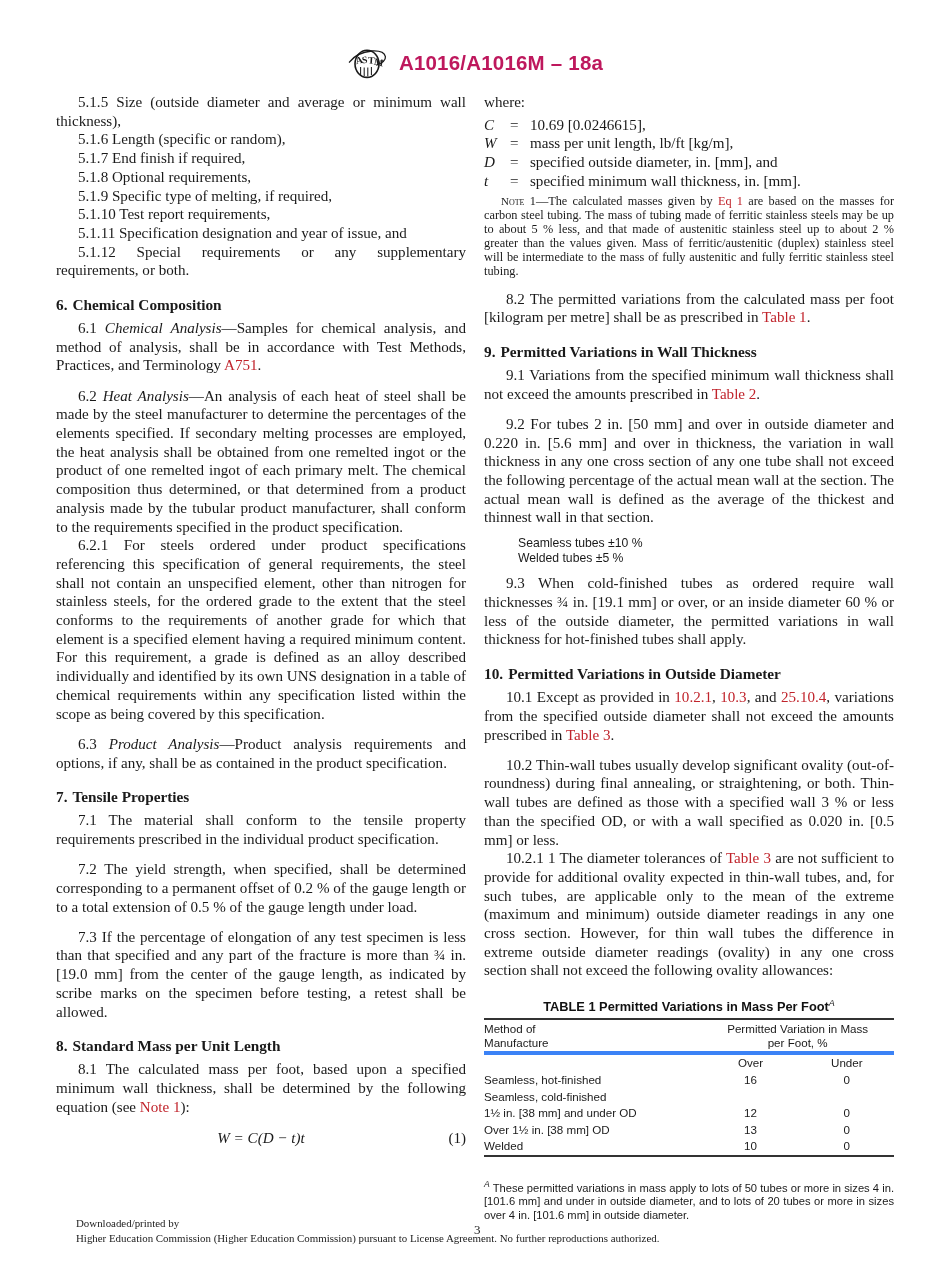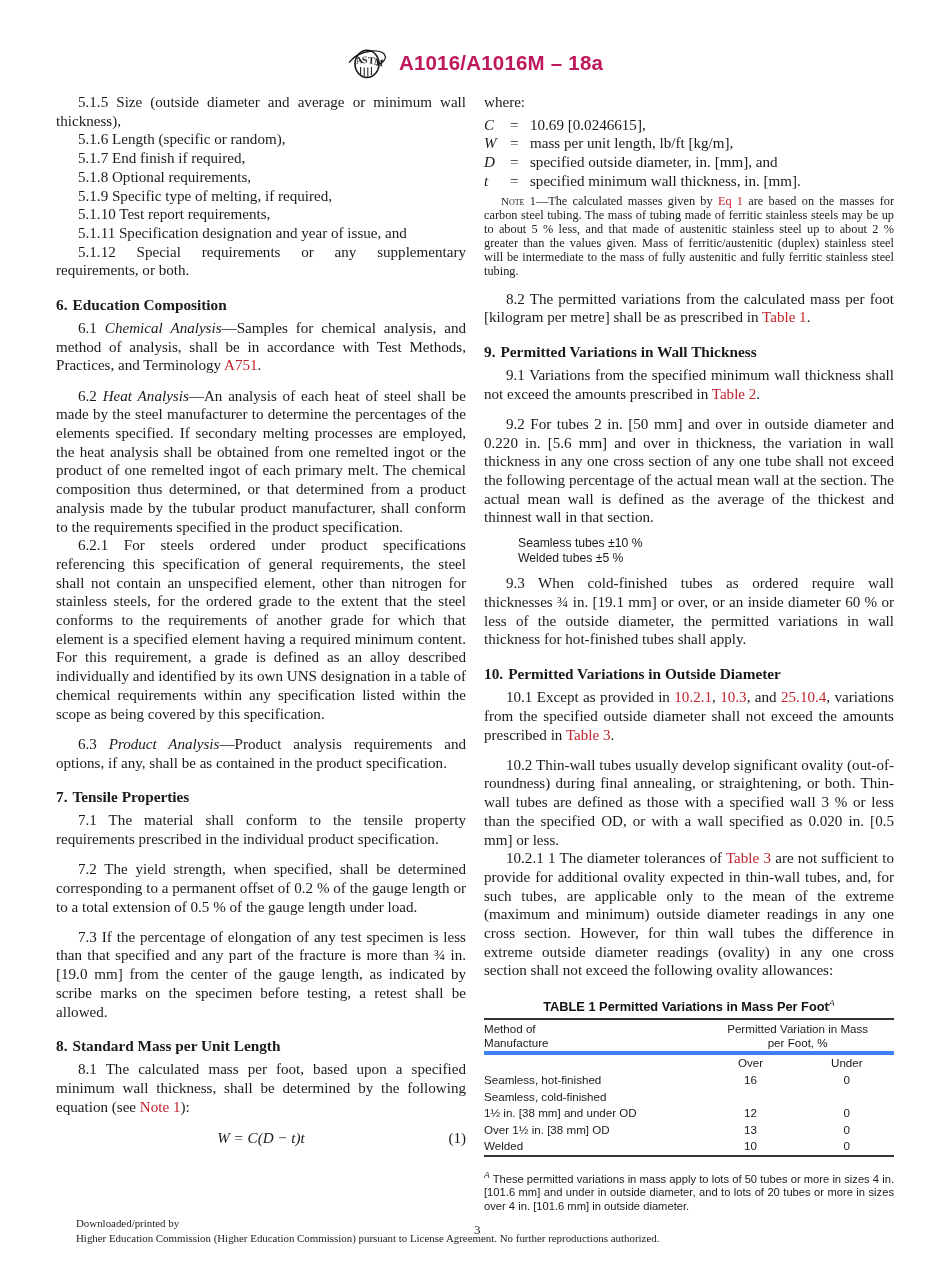--- a/index.html
+++ b/index.html
@@ -193,21 +193,21 @@
   td.c-under  { width: 23%; text-align: center; }
   td.span2    { text-align: center; }
   .indent1 { padding-left: 18px; }
   .pad-head td { padding-top: 4px; padding-bottom: 4px; }
   .pad-sub td  { padding-top: 5px; padding-bottom: 1px; }
 
   .tfoot {
     font-family: "Liberation Sans", sans-serif;
     font-size: 11.2px;
     line-height: 13.6px;
-    margin-top: 12px;
+    margin-top: 21px;
     text-align: justify;
     text-indent: 0;
   }
   .tfoot sup {
     font-style: italic;
     font-size: 8.6px;
   }
 
   
   .footer {
@@ -259,21 +259,21 @@
     <p class="list-item">5.1.5  Size (outside diameter and average or minimum wall thickness),</p>
     <p class="list-item">5.1.6  Length (specific or random),</p>
     <p class="list-item">5.1.7  End finish if required,</p>
     <p class="list-item">5.1.8  Optional requirements,</p>
     <p class="list-item">5.1.9  Specific type of melting, if required,</p>
     <p class="list-item">5.1.10  Test report requirements,</p>
     <p class="list-item">5.1.11  Specification designation and year of issue, and</p>
     <p class="list-item">5.1.12  Special requirements or any supplementary requirements, or both.</p>
 
     <h2 class="sec">
-      <span class="num">6.</span><span>Education Composition</span>
+      <span class="num">6.</span><span>Chemical Composition</span>
     </h2>
 
     <p class="para"><span>6.1</span> <span class="it">Chemical Analysis</span><span>—Samples for chemical analysis, and method of analysis, shall be in accordance with Test Methods, Practices, and Terminology </span><span class="lnk">A751</span><span>.</span></p>
 
     <p class="para spaced"><span>6.2</span> <span class="it">Heat Analysis</span><span>—An analysis of each heat of steel shall be made by the steel manufacturer to determine the percentages of the elements specified. If secondary melting processes are employed, the heat analysis shall be obtained from one remelted ingot or the product of one remelted ingot of each primary melt. The chemical composition thus determined, or that determined from a product analysis made by the tubular product manufacturer, shall conform to the requirements specified in the product specification.</span></p>
 
     <p class="para">6.2.1  For steels ordered under product specifications referencing this specification of general requirements, the steel shall not contain an unspecified element, other than nitrogen for stainless steels, for the ordered grade to the extent that the steel conforms to the requirements of another grade for which that element is a specified element having a required minimum content. For this requirement, a grade is defined as an alloy described individually and identified by its own UNS designation in a table of chemical requirements within any specification listed within the scope as being covered by this specification.</p>
 
     <p class="para spaced"><span>6.3</span> <span class="it">Product Analysis</span><span>—Product analysis requirements and options, if any, shall be as contained in the product specification.</span></p>
 

